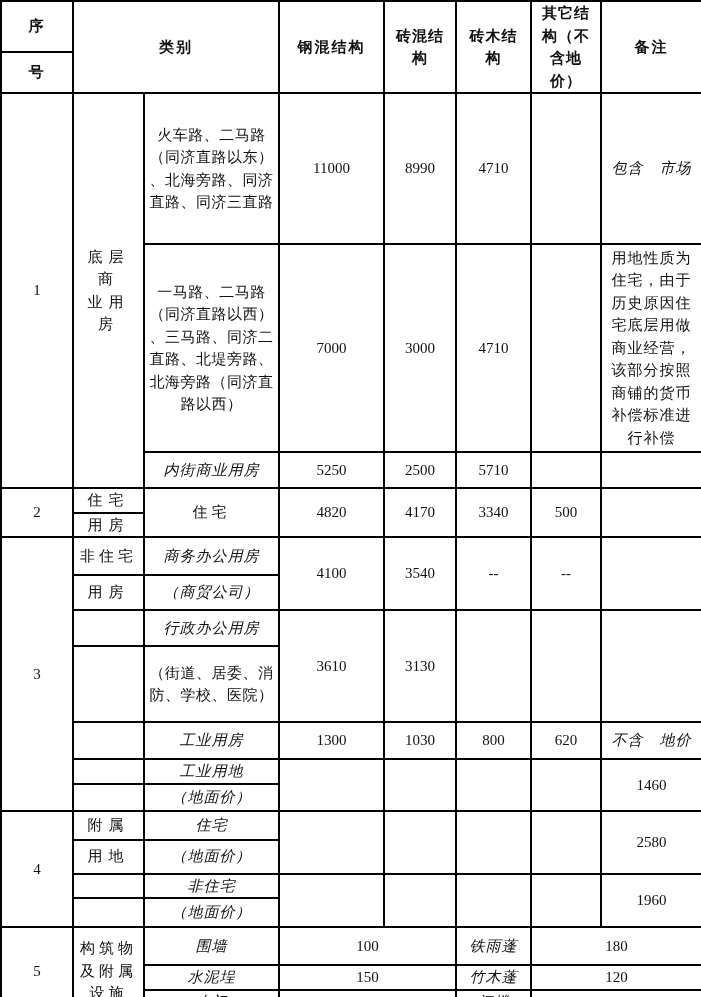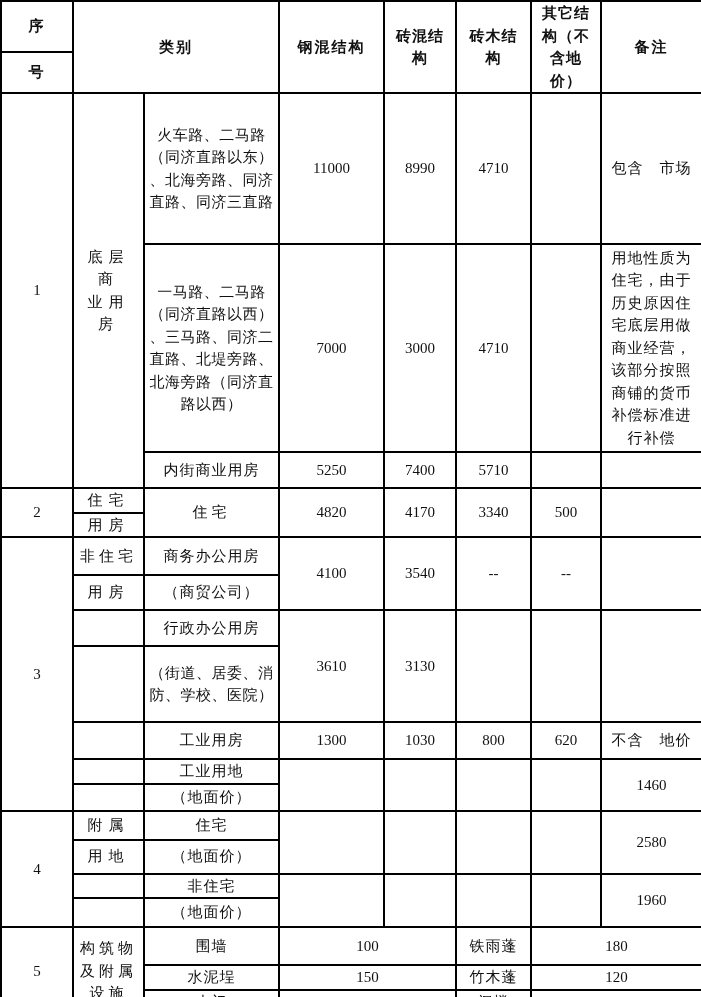--- a/index.html
+++ b/index.html
@@ -28,21 +28,21 @@
   td.lb{border-bottom:1px solid #b9c3cd;}
   td.lt{border-top:1px solid #b9c3cd;}
   
   td.sp{letter-spacing:6px;line-height:1.75;padding:0 1px;}
   td.sp2{letter-spacing:4px;line-height:1.75;padding:0 1px;}
   
   td.roads{font-size:15px;line-height:26px;letter-spacing:0.5px;padding:0 2px;}
   
   td.rmk9{font-size:15px;line-height:22px;letter-spacing:1px;padding:0 2px;}
   td.num{letter-spacing:0;margin-left:36px;}
-  td.lbl{letter-spacing:1px;}
+  td.lbl{letter-spacing:1px;font-style:italic;}
   
   tr.last td{border-bottom:3px solid #000000;}
 </style>
 </head>
 <body>
 
 <div class="page">
 <table class="grid">
   <colgroup>
     <col style="width:72px">
@@ -106,21 +106,21 @@
 商业经营，
 该部分按照
 商铺的货币
 补偿标准进
 行补偿</td>
   </tr>
 
   <tr style="height:36px">
     <td class="lbl">内街商业用房</td>
     <td class="num">5250</td>
-    <td class="num">7400</td>
+    <td class="num">2500</td>
     <td class="num">5710</td>
     <td></td>
     <td></td>
   </tr>
 
   <tr style="height:22px">
     <td class="num" rowspan="2">2</td>
     <td class="sp lb">住宅</td>
     <td class="sp2" rowspan="2">住宅</td>
     <td class="num" rowspan="2">4820</td>

